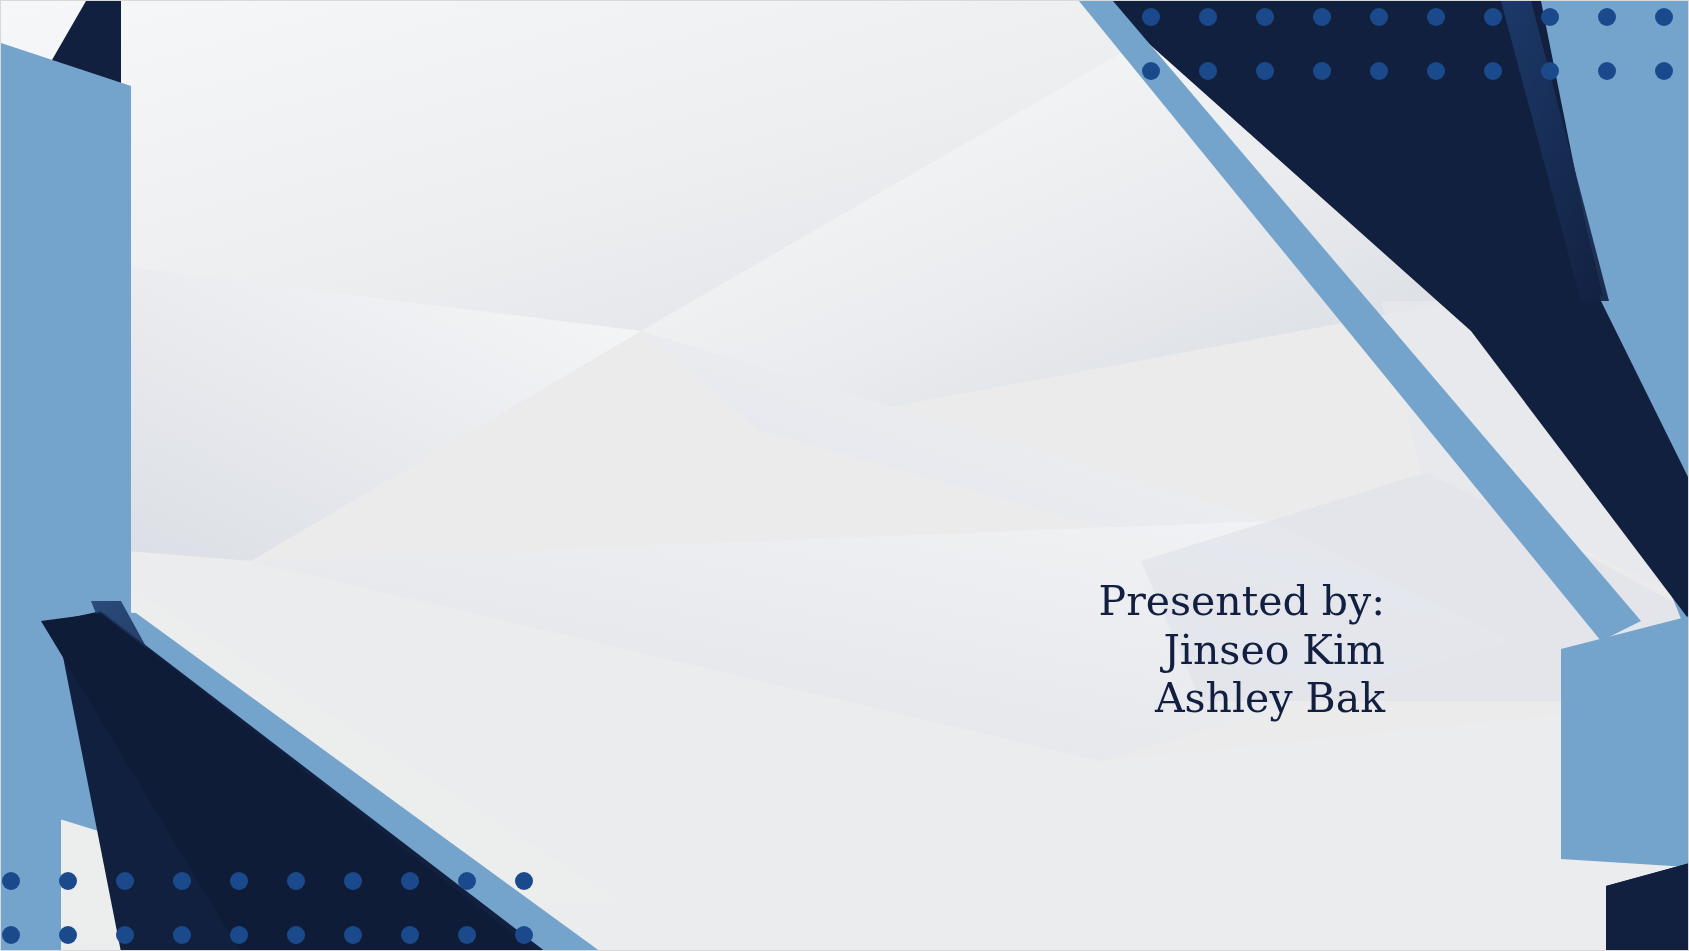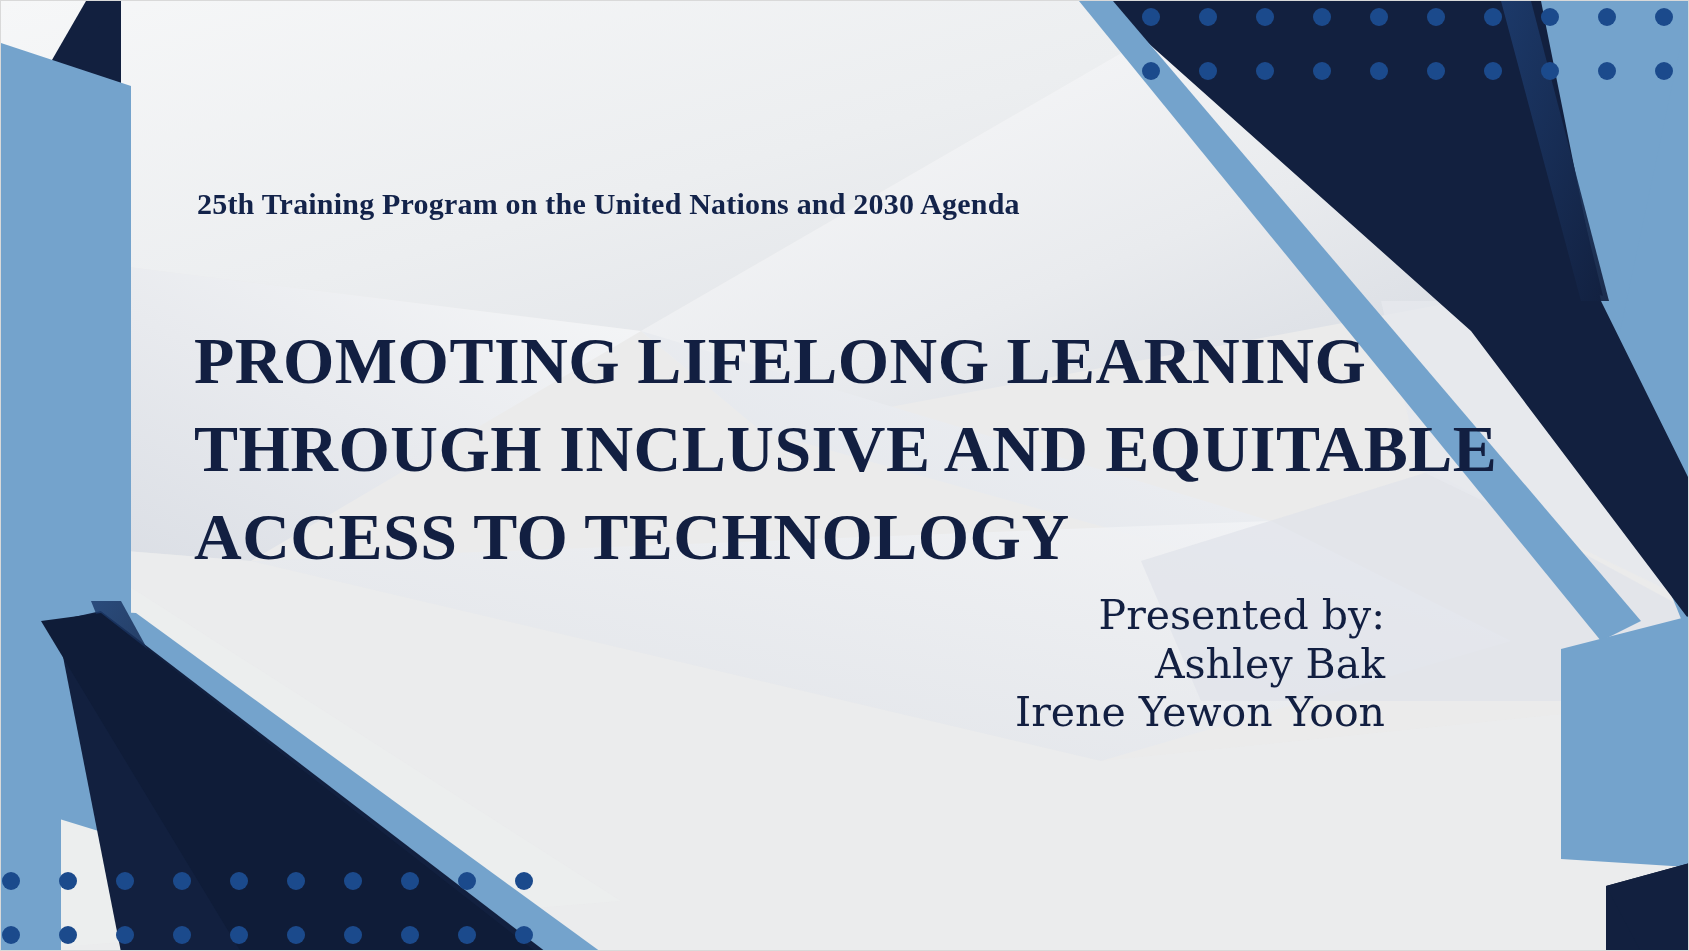--- a/index.html
+++ b/index.html
@@ -64,21 +64,20 @@
   #presenter-block {
     position: absolute;
     right: 305px;
     top: 576px;
     text-align: right;
     font-family: "DejaVu Serif", "Liberation Serif", serif;
     font-size: 41px;
     line-height: 48.5px;
     font-weight: 400;
     color: #121f41;
-    margin-top: 14px;
   }
   #presenter-block .pline { display: block; white-space: nowrap; }
 </style>
 </head>
 <body>
 
 <div id="slide">
 
   <svg id="decor-layer" viewBox="0 0 1689 951" width="1689" height="951" xmlns="http://www.w3.org/2000/svg">
     <defs>
@@ -182,28 +181,22 @@
     <g>
       <rect x="1138" y="0" width="551" height="108" fill="url(#dotGrid)"></rect>
     </g>
     <g>
       <rect x="0" y="858" width="551" height="108" fill="url(#dotGrid)"></rect>
     </g>
   </svg>
 
   <div class="text-layer">
 
-    <div id="program-line">25th Training Program on the United Nations and 2030 Agenda</div>
-
-    <h1 id="slide-title">
-      <span class="tline">PROMOTING LIFELONG LEARNING</span>
-      <span class="tline">THROUGH INCLUSIVE AND EQUITABLE</span>
-      <span class="tline">ACCESS TO TECHNOLOGY</span>
-    </h1>
+
 
     <div id="presenter-block">
       <span class="pline">Presented by:</span>
+      <span class="pline">Jinseo Kim</span>
       <span class="pline">Ashley Bak</span>
-      <span class="pline">Irene Yewon Yoon</span>
     </div>
 
   </div>
 </div>
 
 </body></html>

